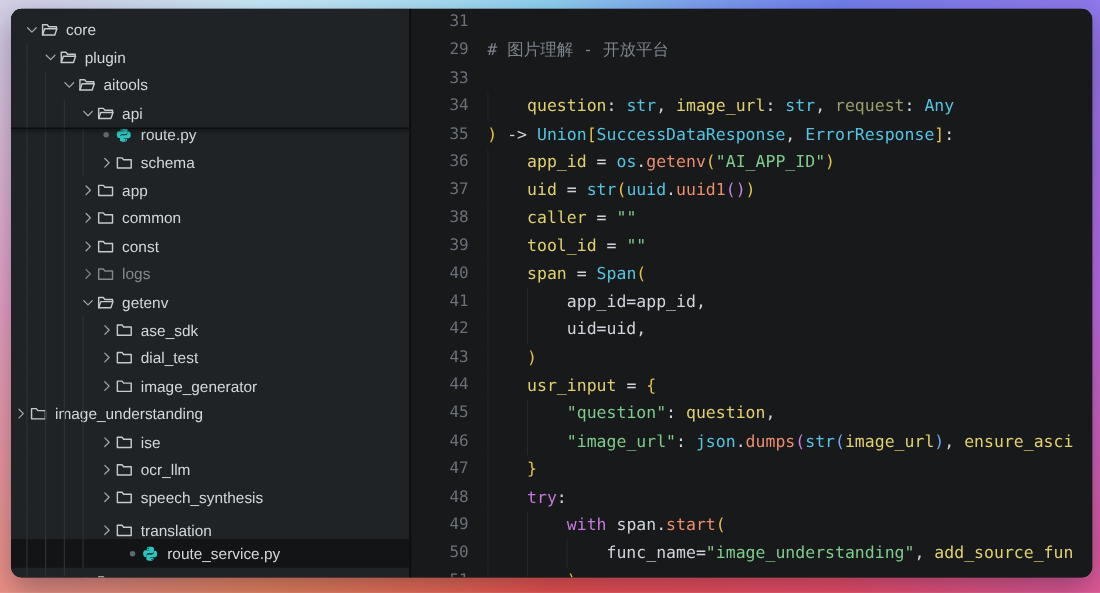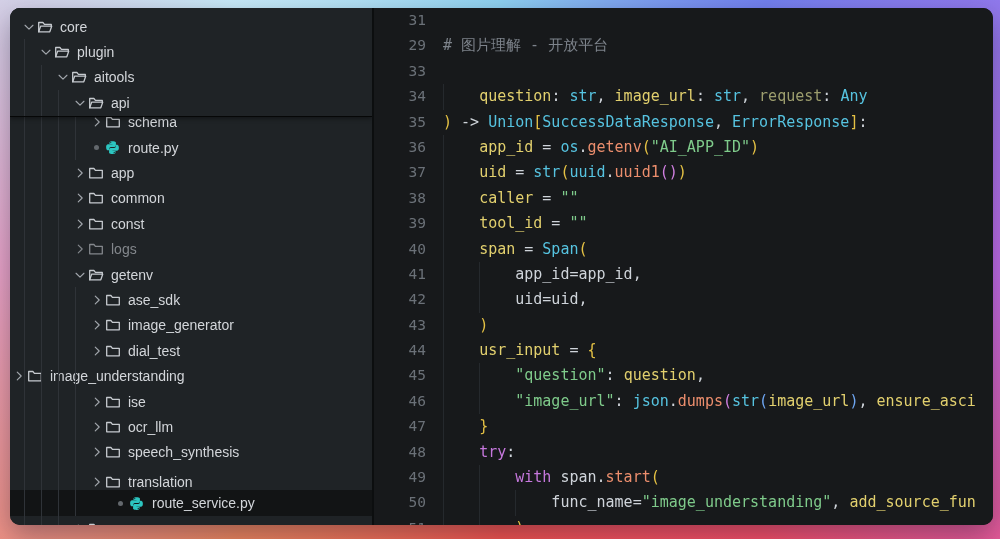--- a/index.html
+++ b/index.html
@@ -133,47 +133,47 @@
     <span class="tlabel">api</span>
   </div>
       </div>
     <div class="tree-rest">
         <div class="row" style="padding-left: 78px;">
           <i class="tguide" style="left: 65px;"></i>
           <i class="tguide" style="left: 48px;"></i>
           <i class="tguide" style="left: 31px;"></i>
           <i class="tguide" style="left: 14px;"></i>
     <span class="twisty">
-            <svg width="14" height="14" viewBox="0 0 16 16">
-              <path d="M6 3.5L10.5 8 6 12.5" fill="none" stroke="currentColor" stroke-width="1.3" stroke-linejoin="round" stroke-linecap="round"></path>
-            </svg>
-          </span>
-    <span class="ticon">
-            <svg width="16" height="16" viewBox="0 0 16 16">
-              <path d="M1.7 12.8V3.5h4.2l1.5 1.8h6.9v7.5z" fill="none" stroke="currentColor" stroke-width="1.3" stroke-linejoin="round" stroke-linecap="round"></path>
-            </svg>
-          </span>
-    <span class="tlabel">schema</span>
-  </div>
-        <div class="row" style="padding-left: 78px;">
-          <i class="tguide" style="left: 65px;"></i>
-          <i class="tguide" style="left: 48px;"></i>
-          <i class="tguide" style="left: 31px;"></i>
-          <i class="tguide" style="left: 14px;"></i>
-    <span class="twisty">
             <span class="mod-dot"></span>
           </span>
     <span class="ticon pyicon">
             <svg width="15" height="15" viewBox="0 0 16 16">
               <path fill="currentColor" d="M7.9 1.2c-3.3 0-3.1 1.45-3.1 1.45v1.5h3.2v.45H3.55S1.2 4.35 1.2 7.75s2.05 3.3 2.05 3.3h1.25v-1.6s-.1-2.05 2-2.05h3.2s1.95.05 1.95-1.9V2.75S12 1.2 7.9 1.2zM6.15 2.1a.62.62 0 1 1 0 1.25.62.62 0 0 1 0-1.25z"></path>
               <path fill="currentColor" d="M8.1 14.8c3.3 0 3.1-1.45 3.1-1.45v-1.5H8v-.45h4.45s2.35.25 2.35-3.15-2.05-3.3-2.05-3.3h-1.25v1.6s.1 2.05-2 2.05h-3.2S4.35 8.55 4.35 10.5v2.75S4 14.8 8.1 14.8zm1.75-.9a.62.62 0 1 1 0-1.25.62.62 0 0 1 0 1.25z"></path>
             </svg>
           </span>
     <span class="tlabel">route.py</span>
   </div>
+        <div class="row" style="padding-left: 78px;">
+          <i class="tguide" style="left: 65px;"></i>
+          <i class="tguide" style="left: 48px;"></i>
+          <i class="tguide" style="left: 31px;"></i>
+          <i class="tguide" style="left: 14px;"></i>
+    <span class="twisty">
+            <svg width="14" height="14" viewBox="0 0 16 16">
+              <path d="M6 3.5L10.5 8 6 12.5" fill="none" stroke="currentColor" stroke-width="1.3" stroke-linejoin="round" stroke-linecap="round"></path>
+            </svg>
+          </span>
+    <span class="ticon">
+            <svg width="16" height="16" viewBox="0 0 16 16">
+              <path d="M1.7 12.8V3.5h4.2l1.5 1.8h6.9v7.5z" fill="none" stroke="currentColor" stroke-width="1.3" stroke-linejoin="round" stroke-linecap="round"></path>
+            </svg>
+          </span>
+    <span class="tlabel">schema</span>
+  </div>
         <div class="row" style="padding-left: 61px;">
           <i class="tguide" style="left: 48px;"></i>
           <i class="tguide" style="left: 31px;"></i>
           <i class="tguide" style="left: 14px;"></i>
     <span class="twisty">
             <svg width="14" height="14" viewBox="0 0 16 16">
               <path d="M6 3.5L10.5 8 6 12.5" fill="none" stroke="currentColor" stroke-width="1.3" stroke-linejoin="round" stroke-linecap="round"></path>
             </svg>
           </span>
     <span class="ticon">
@@ -273,38 +273,38 @@
     <span class="twisty">
             <svg width="14" height="14" viewBox="0 0 16 16">
               <path d="M6 3.5L10.5 8 6 12.5" fill="none" stroke="currentColor" stroke-width="1.3" stroke-linejoin="round" stroke-linecap="round"></path>
             </svg>
           </span>
     <span class="ticon">
             <svg width="16" height="16" viewBox="0 0 16 16">
               <path d="M1.7 12.8V3.5h4.2l1.5 1.8h6.9v7.5z" fill="none" stroke="currentColor" stroke-width="1.3" stroke-linejoin="round" stroke-linecap="round"></path>
             </svg>
           </span>
+    <span class="tlabel">dial_test</span>
+  </div>
+        <div class="row" style="padding-left: 78px;">
+          <i class="tguide" style="left: 65px;"></i>
+          <i class="tguide" style="left: 48px;"></i>
+          <i class="tguide" style="left: 31px;"></i>
+          <i class="tguide" style="left: 14px;"></i>
+    <span class="twisty">
+            <svg width="14" height="14" viewBox="0 0 16 16">
+              <path d="M6 3.5L10.5 8 6 12.5" fill="none" stroke="currentColor" stroke-width="1.3" stroke-linejoin="round" stroke-linecap="round"></path>
+            </svg>
+          </span>
+    <span class="ticon">
+            <svg width="16" height="16" viewBox="0 0 16 16">
+              <path d="M1.7 12.8V3.5h4.2l1.5 1.8h6.9v7.5z" fill="none" stroke="currentColor" stroke-width="1.3" stroke-linejoin="round" stroke-linecap="round"></path>
+            </svg>
+          </span>
     <span class="tlabel">image_generator</span>
-  </div>
-        <div class="row" style="padding-left: 78px;">
-          <i class="tguide" style="left: 65px;"></i>
-          <i class="tguide" style="left: 48px;"></i>
-          <i class="tguide" style="left: 31px;"></i>
-          <i class="tguide" style="left: 14px;"></i>
-    <span class="twisty">
-            <svg width="14" height="14" viewBox="0 0 16 16">
-              <path d="M6 3.5L10.5 8 6 12.5" fill="none" stroke="currentColor" stroke-width="1.3" stroke-linejoin="round" stroke-linecap="round"></path>
-            </svg>
-          </span>
-    <span class="ticon">
-            <svg width="16" height="16" viewBox="0 0 16 16">
-              <path d="M1.7 12.8V3.5h4.2l1.5 1.8h6.9v7.5z" fill="none" stroke="currentColor" stroke-width="1.3" stroke-linejoin="round" stroke-linecap="round"></path>
-            </svg>
-          </span>
-    <span class="tlabel">dial_test</span>
   </div>
         <div class="row" style="">
           <i class="tguide" style="left: 65px;"></i>
           <i class="tguide" style="left: 48px;"></i>
           <i class="tguide" style="left: 31px;"></i>
           <i class="tguide" style="left: 14px;"></i>
     <span class="twisty">
             <svg width="14" height="14" viewBox="0 0 16 16">
               <path d="M6 3.5L10.5 8 6 12.5" fill="none" stroke="currentColor" stroke-width="1.3" stroke-linejoin="round" stroke-linecap="round"></path>
             </svg>

